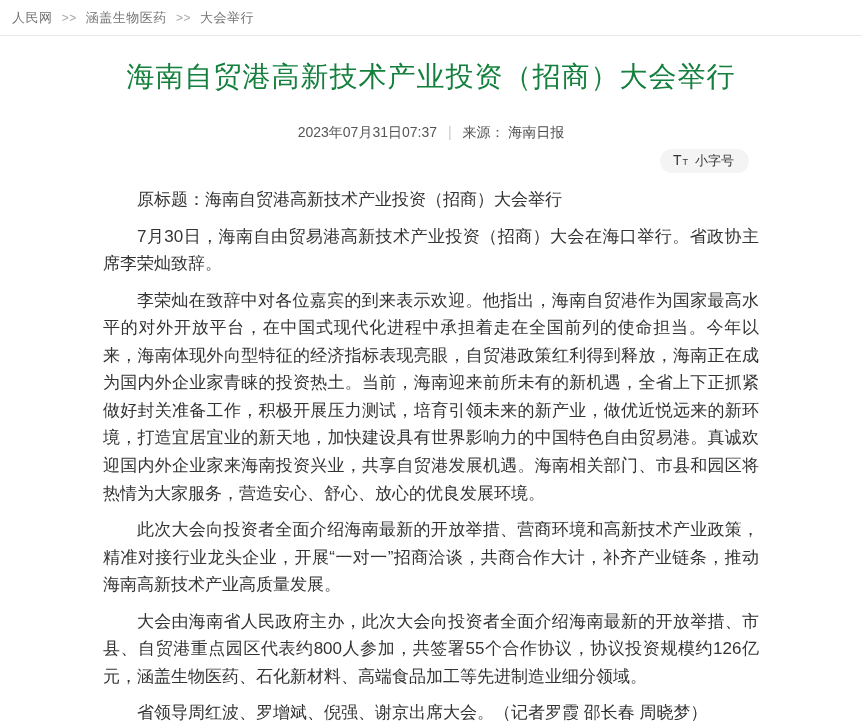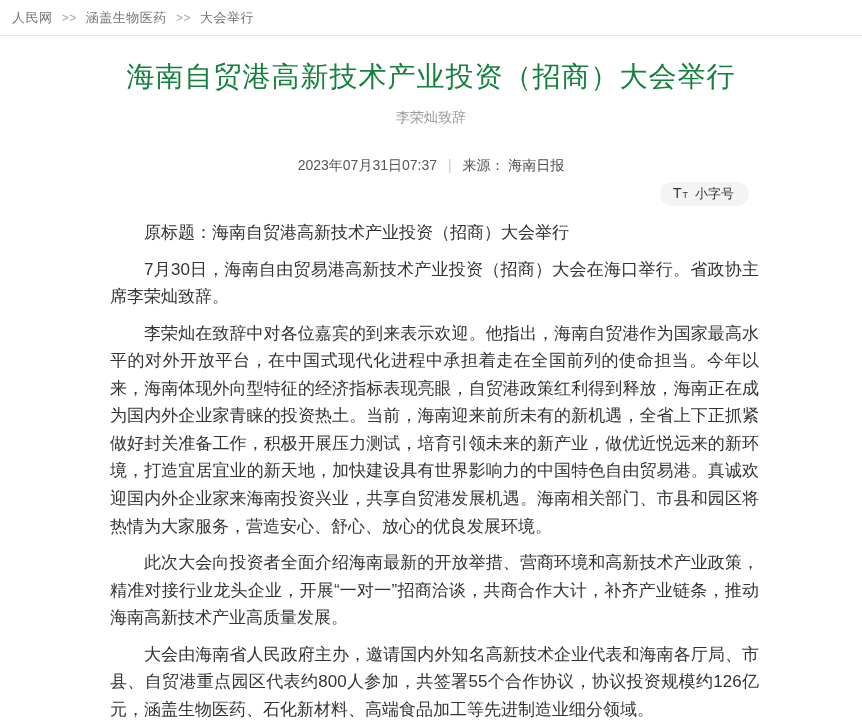--- a/index.html
+++ b/index.html
@@ -93,21 +93,21 @@
   .icon-t .t-big { font-size: 14px; line-height: 1; }
   .icon-t .t-small { font-size: 9px; line-height: 1; margin-left: 1px; }
   .article-body {
     margin-top: 13px;
     font-size: 17px;
     line-height: 1.62;
     color: #333;
     text-align: justify;
   }
   .article-body p {
-    margin: 0 0 9px 7px;
+    margin: 0 0 9px 0;
     text-indent: 2em;
   }
 </style>
 </head>
 <body>
 
 <div class="page">
 
   <div class="breadcrumb">
     <a>人民网</a>
@@ -116,21 +116,20 @@
     <span class="sep">&gt;&gt;</span>
     <a>大会举行</a>
   </div>
 
   <div class="top-divider"></div>
 
   <div class="content">
 
     <h1 class="article-title">海南自贸港高新技术产业投资（招商）大会举行</h1>
 
-    <div class="article-subtitle">李荣灿致辞</div>
 
     <div class="dateline">
       <span>2023年07月31日07:37</span>
       <span class="pipe">|</span>
       <span>来源：</span>
       <span class="source-name">海南日报</span>
     </div>
 
     <div class="toolbar-row">
       <button class="font-pill">
@@ -140,19 +139,19 @@
         </span>
         <span>小字号</span>
       </button>
     </div>
 
     <div class="article-body">
       <p>原标题：海南自贸港高新技术产业投资（招商）大会举行</p>
       <p>7月30日，海南自由贸易港高新技术产业投资（招商）大会在海口举行。省政协主席李荣灿致辞。</p>
       <p>李荣灿在致辞中对各位嘉宾的到来表示欢迎。他指出，海南自贸港作为国家最高水平的对外开放平台，在中国式现代化进程中承担着走在全国前列的使命担当。今年以来，海南体现外向型特征的经济指标表现亮眼，自贸港政策红利得到释放，海南正在成为国内外企业家青睐的投资热土。当前，海南迎来前所未有的新机遇，全省上下正抓紧做好封关准备工作，积极开展压力测试，培育引领未来的新产业，做优近悦远来的新环境，打造宜居宜业的新天地，加快建设具有世界影响力的中国特色自由贸易港。真诚欢迎国内外企业家来海南投资兴业，共享自贸港发展机遇。海南相关部门、市县和园区将热情为大家服务，营造安心、舒心、放心的优良发展环境。</p>
       <p>此次大会向投资者全面介绍海南最新的开放举措、营商环境和高新技术产业政策，精准对接行业龙头企业，开展“一对一”招商洽谈，共商合作大计，补齐产业链条，推动海南高新技术产业高质量发展。</p>
-      <p>大会由海南省人民政府主办，邀请国内外知名高新技术企业代表和海南各厅局、市县、自贸港重点园区代表约800人参加，共签署55个合作协议，协议投资规模约126亿元，涵盖生物医药、石化新材料、高端食品加工等先进制造业细分领域。</p>
+      <p>大会由海南省人民政府主办，此次大会向投资者全面介绍海南最新的开放举措、市县、自贸港重点园区代表约800人参加，共签署55个合作协议，协议投资规模约126亿元，涵盖生物医药、石化新材料、高端食品加工等先进制造业细分领域。</p>
       <p>省领导周红波、罗增斌、倪强、谢京出席大会。（记者罗霞 邵长春 周晓梦）</p>
     </div>
 
   </div>
 
 </div>
 
 </body></html>

